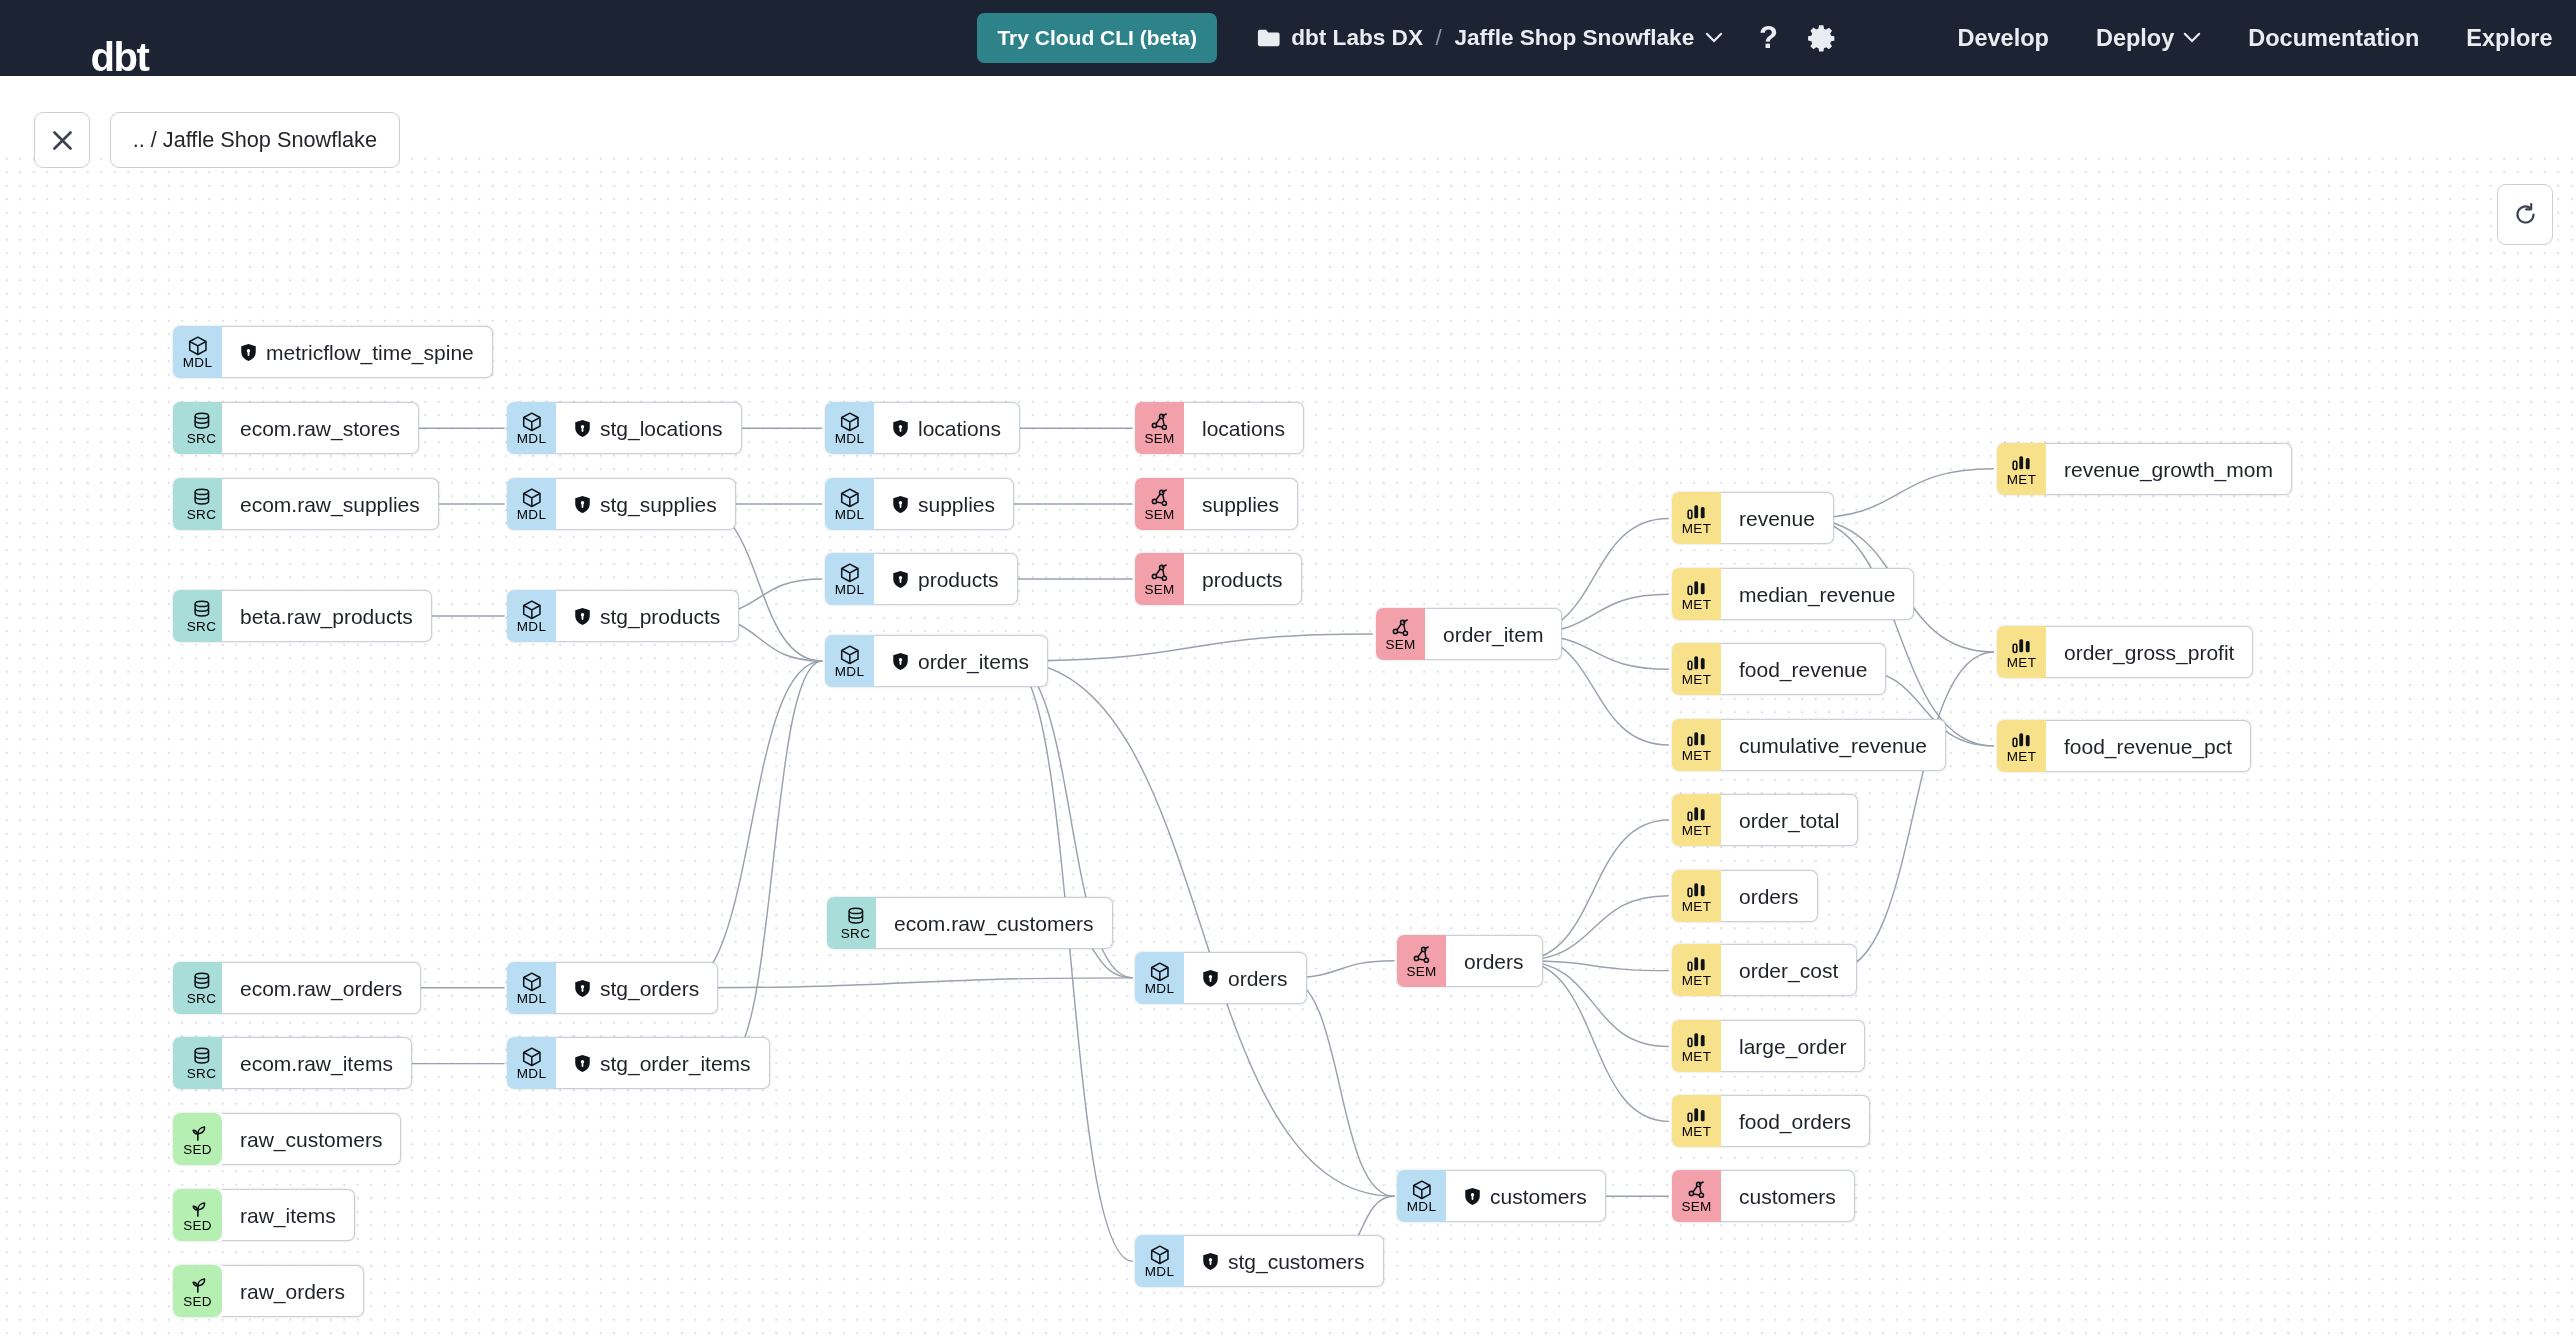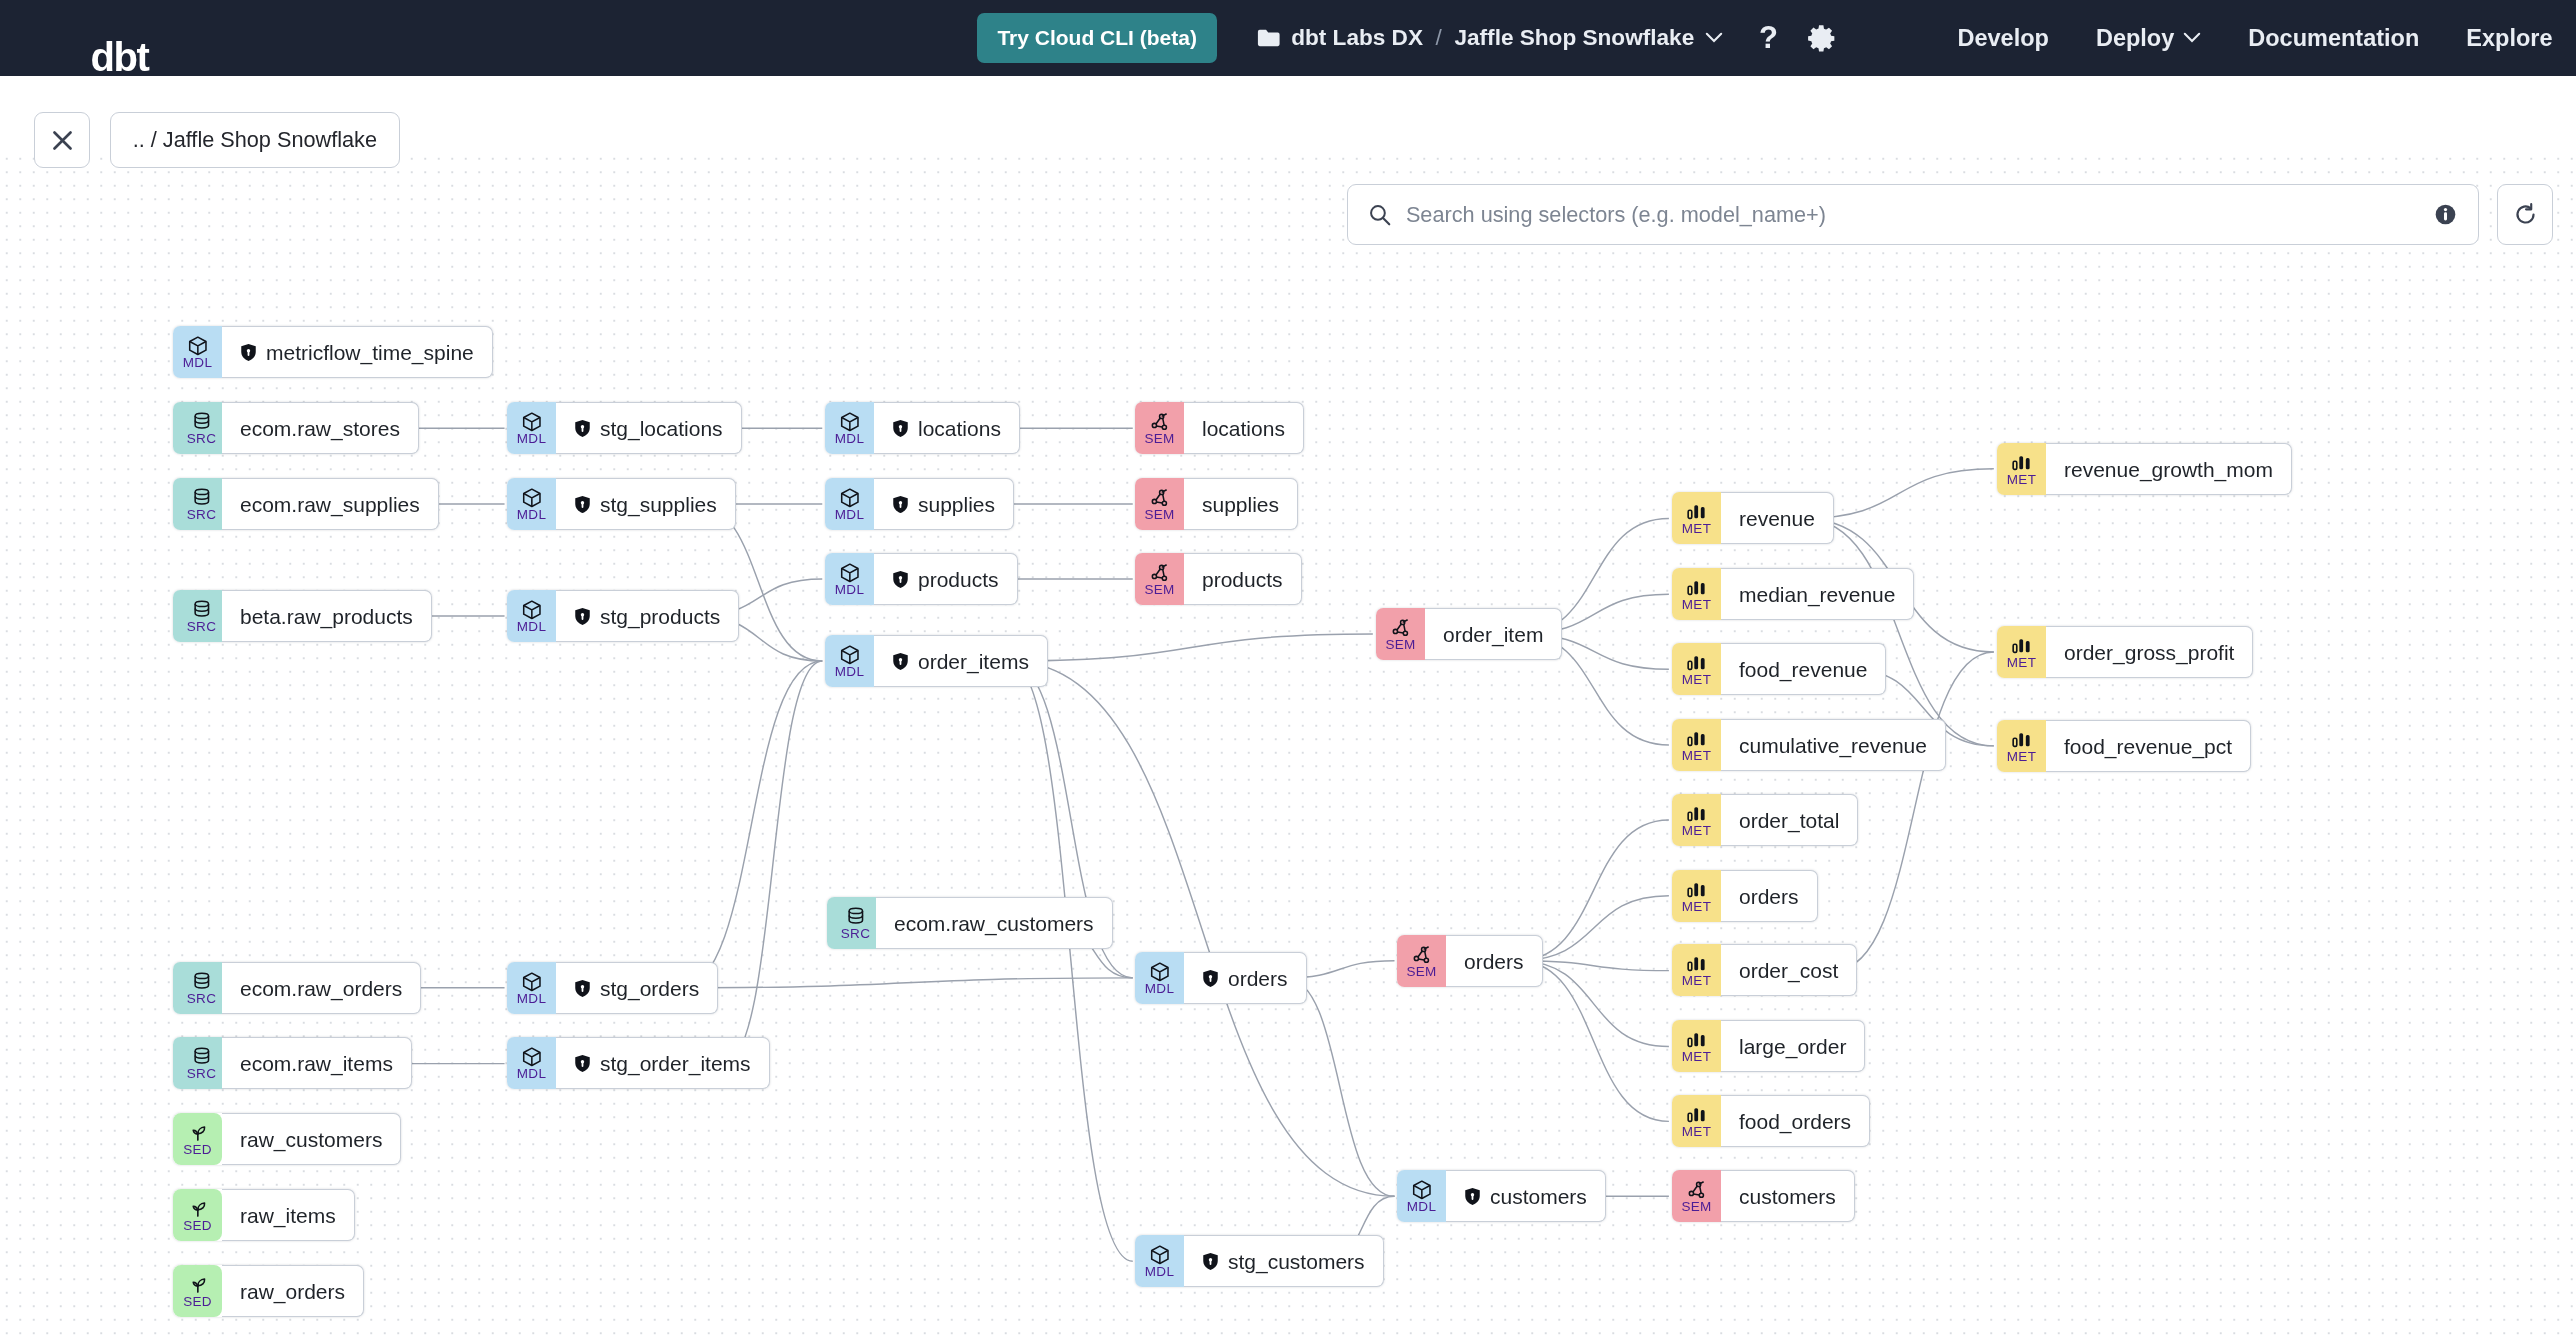--- a/index.html
+++ b/index.html
@@ -98,21 +98,21 @@
     filter: drop-shadow(0 0.9px 0.9px rgba(30,38,55,0.18));
   }
   .node-badge {
     width: 49px; flex: 0 0 49px;
     border-radius: 7.2px 0 0 7.2px;
     display: flex; flex-direction: column;
     align-items: center; justify-content: center;
     gap: 0px; padding-top: 1.8px;
   }
   .badge-ico { height: 20px; display: flex; align-items: center; justify-content: center; }
-  .badge-txt { font-size: 13.5px; font-weight: 400; color: #4c1d95; letter-spacing: 0.3px; line-height: 13.5px; }
+  .badge-txt { font-size: 13.5px; font-weight: 400; color: #000000; letter-spacing: 0.3px; line-height: 13.5px; }
   .node-body {
     flex: 1; background: #fff;
     border: 0.9px solid #c9cfd8; border-left: none;
     border-radius: 0 7.2px 7.2px 0;
     display: flex; align-items: center;
     padding: 12px 18px; gap: 9px;
     white-space: nowrap;
   }
   .node-label { font-size: 21px; color: #1f2329; line-height: 1; }
   .shield-ico { display: flex; align-items: center; flex: 0 0 auto; }
@@ -182,32 +182,20 @@
 </div>
 
 <div id="toolbar">
   <div class="tb-btn" id="close-btn">
     <svg width="25" height="25" viewBox="0 0 28 28">
       <path d="M5 5 L23 23 M23 5 L5 23" stroke="#3b4251" stroke-width="3" stroke-linecap="round"></path>
     </svg>
   </div>
   <div id="breadcrumb-chip">.. / Jaffle Shop Snowflake</div>
 
-  <div id="searchbar">
-    <svg width="23.5" height="23.5" viewBox="0 0 26 26">
-      <circle cx="11" cy="11" r="7.6" stroke="#3b4251" stroke-width="2.2" fill="none"></circle>
-      <path d="M16.6 16.6 L23.5 23.5" stroke="#3b4251" stroke-width="2.4" stroke-linecap="round"></path>
-    </svg>
-    <input id="search-input" type="text" placeholder="Search using selectors (e.g. model_name+)" style="">
-    <svg width="25" height="25" viewBox="0 0 28 28">
-      <circle cx="14" cy="14" r="11" fill="#3b4251"></circle>
-      <circle cx="14" cy="8.5" r="1.8" fill="#fff"></circle>
-      <rect x="12.3" y="11.6" width="3.4" height="9" rx="1.5" fill="#fff"></rect>
-    </svg>
-  </div>
 
   <div class="tb-btn" id="refresh-btn">
     <svg width="25" height="25" viewBox="0 0 28 28">
       <path d="M23 14 a9 9 0 1 1-3.2-6.9" stroke="#3b4251" stroke-width="2.4" fill="none" stroke-linecap="round"></path>
       <path d="M20.4 2.4 L20.4 8.2 L14.6 8.2" stroke="#3b4251" stroke-width="2.4" fill="none" stroke-linecap="round" stroke-linejoin="round"></path>
     </svg>
   </div>
 </div>
 
 <div id="canvas">

